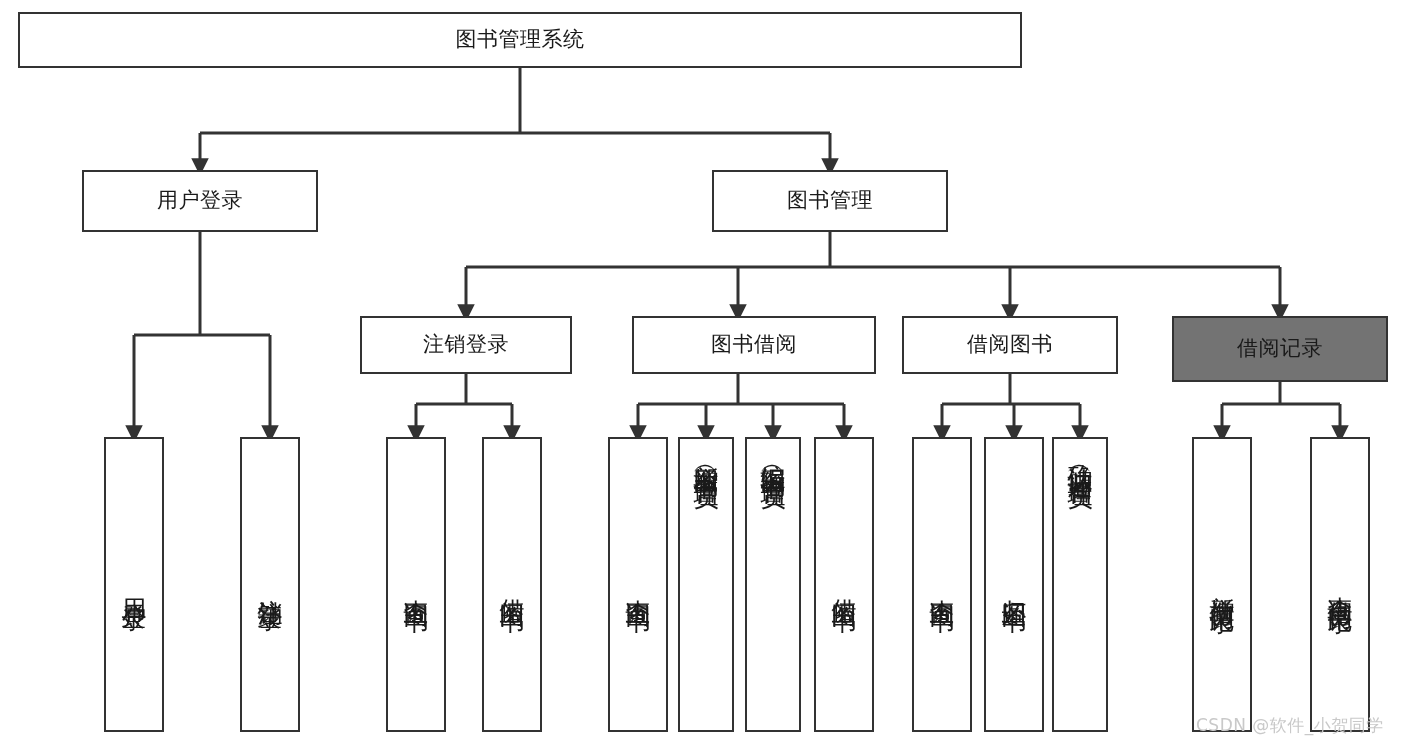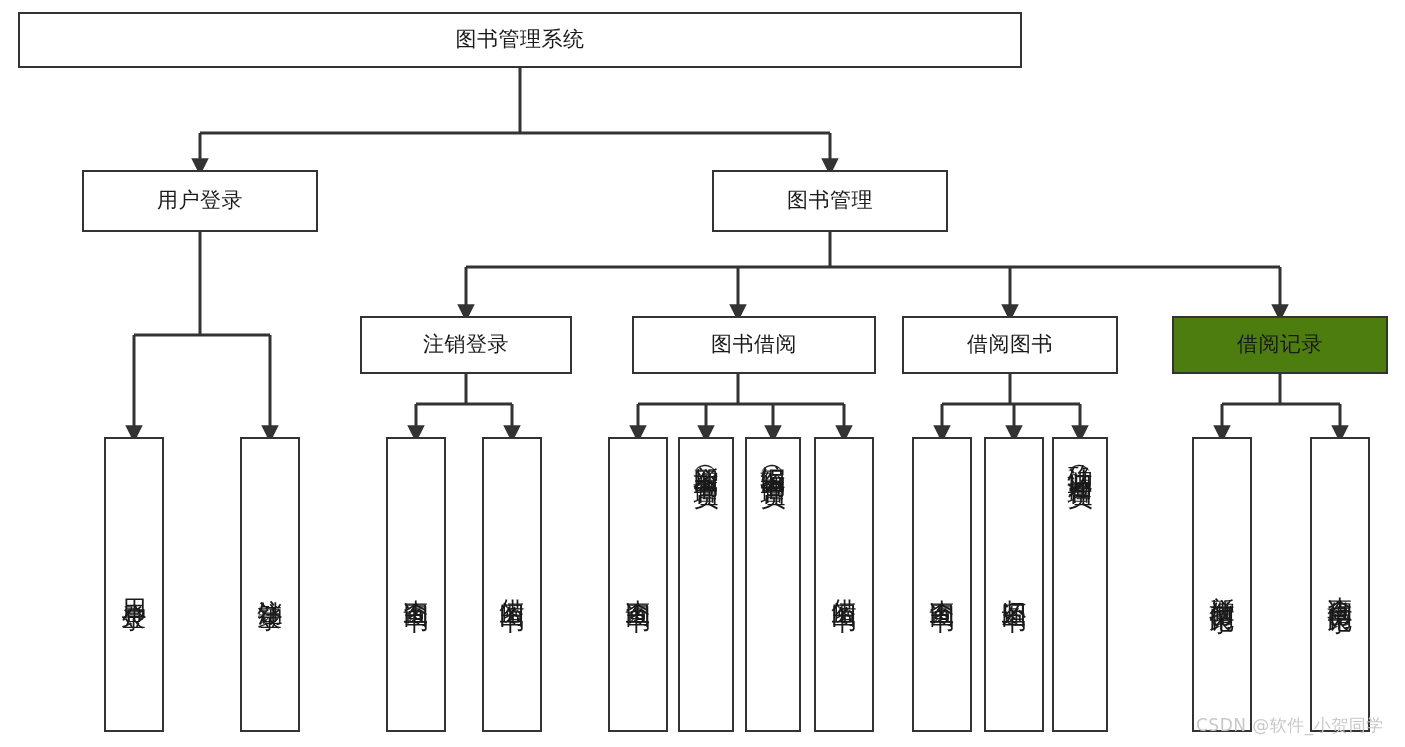--- a/index.html
+++ b/index.html
@@ -132,21 +132,21 @@
       </div>
       <div class="node horiz" style="left: 360px; top: 316px; width: 212px; height: 58px; border-color: rgb(51, 51, 51); background: rgb(255, 255, 255); color: rgb(26, 26, 26);">
         <span class="label">注销登录</span>
       </div>
       <div class="node horiz" style="left: 632px; top: 316px; width: 244px; height: 58px; border-color: rgb(51, 51, 51); background: rgb(255, 255, 255); color: rgb(26, 26, 26);">
         <span class="label">图书借阅</span>
       </div>
       <div class="node horiz" style="left: 902px; top: 316px; width: 216px; height: 58px; border-color: rgb(51, 51, 51); background: rgb(255, 255, 255); color: rgb(26, 26, 26);">
         <span class="label">借阅图书</span>
       </div>
-      <div class="node horiz" style="left: 1172px; top: 316px; width: 216px; height: 58px; border-color: rgb(51, 51, 51); background: #4d7c0f; color: rgb(26, 26, 26);">
+      <div class="node horiz" style="left: 1172px; top: 316px; width: 216px; height: 66px; border-color: rgb(51, 51, 51); background: #737373; color: rgb(26, 26, 26);">
         <span class="label">借阅记录</span>
       </div>
       <div class="node vert center-text" style="left: 104px; top: 437px; width: 60px; height: 295px; border-color: rgb(51, 51, 51); background: rgb(255, 255, 255); color: rgb(26, 26, 26);">
         <span class="label">用户登录</span>
       </div>
       <div class="node vert center-text" style="left: 240px; top: 437px; width: 60px; height: 295px; border-color: rgb(51, 51, 51); background: rgb(255, 255, 255); color: rgb(26, 26, 26);">
         <span class="label">注销登录</span>
       </div>
       <div class="node vert center-text" style="left: 386px; top: 437px; width: 60px; height: 295px; border-color: rgb(51, 51, 51); background: rgb(255, 255, 255); color: rgb(26, 26, 26);">
         <span class="label">查询图书</span>

